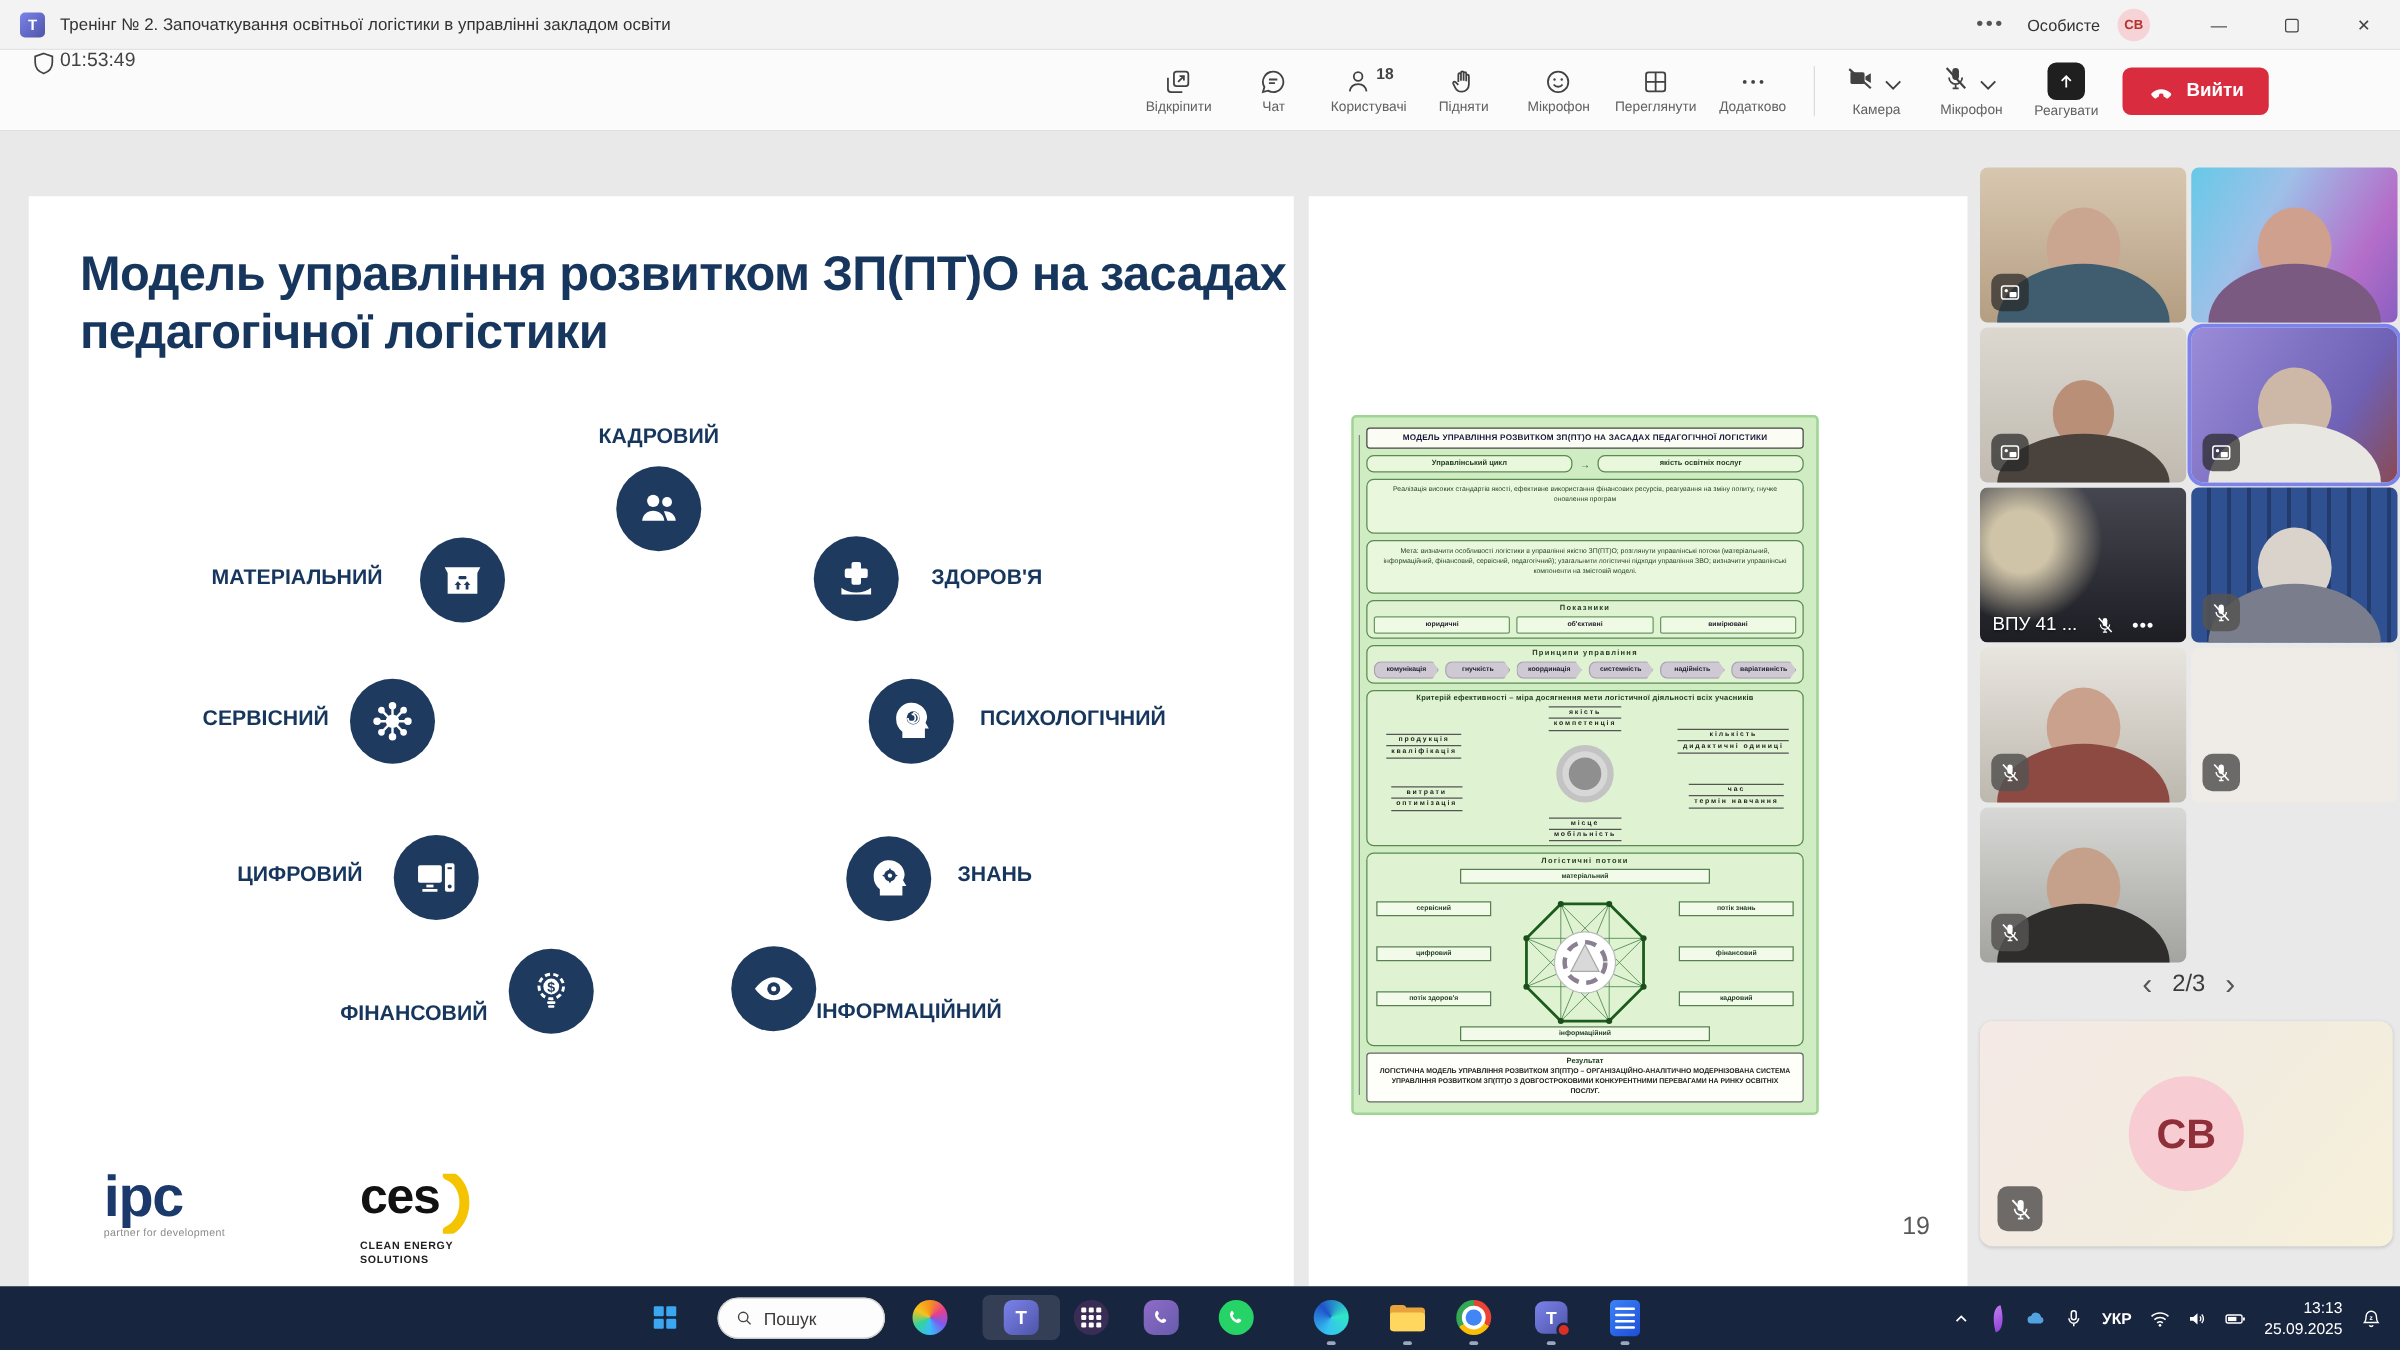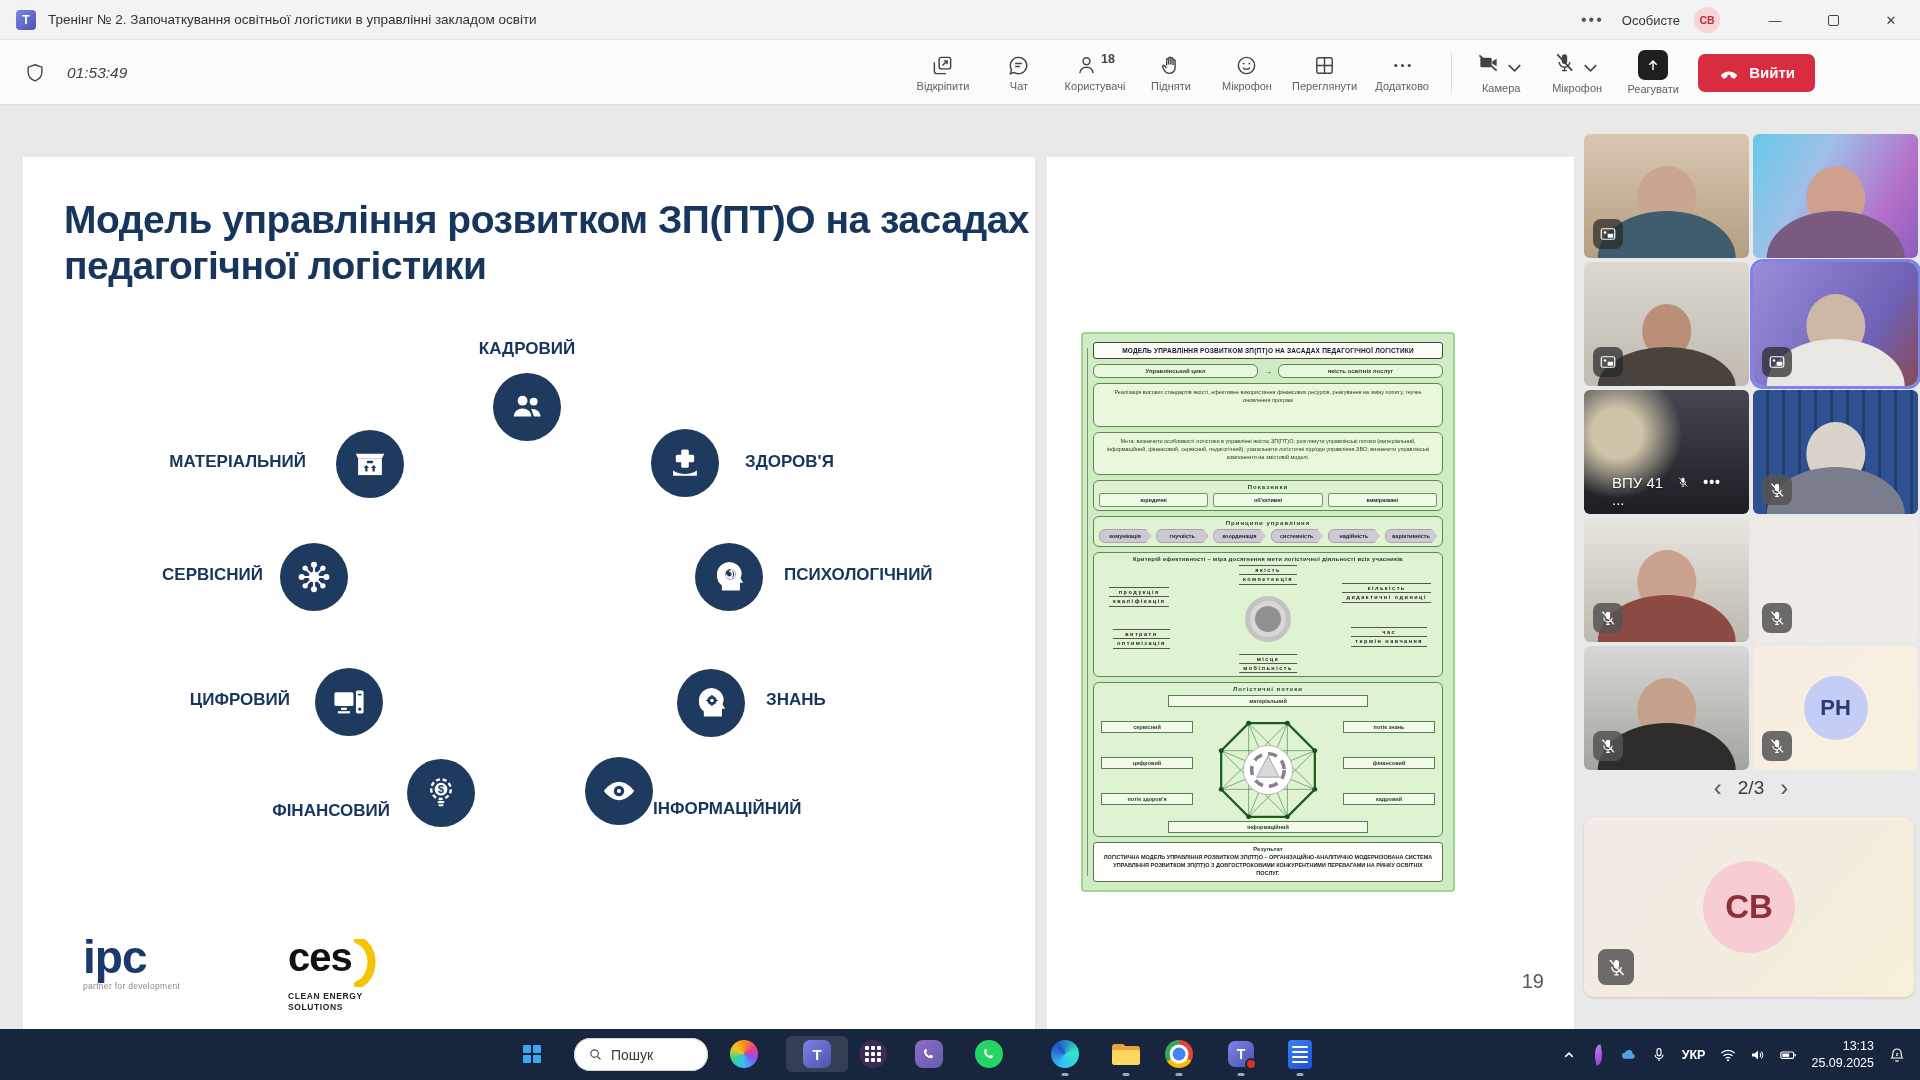--- a/index.html
+++ b/index.html
@@ -10,21 +10,21 @@
   .tb-logo{width:20px;height:20px;border-radius:4px;background:linear-gradient(135deg,#7b83eb,#4e54a8);color:#fff;font-weight:bold;font-size:12px;display:flex;align-items:center;justify-content:center;margin:0 12px 0 16px;}
   .tb-title{font-size:13.5px;color:#333;}
   .tb-right{position:absolute;right:0;top:0;height:40px;display:flex;align-items:center;}
   .tb-ell{font-size:16px;color:#555;letter-spacing:2px;padding:0 18px;cursor:default}
   .tb-prof{font-size:13px;color:#333;margin-right:14px;}
   .tb-av{width:26px;height:26px;border-radius:50%;background:#f6d3d6;color:#b3332e;font-size:10.5px;font-weight:bold;display:flex;align-items:center;justify-content:center;margin-right:26px;}
   .winbtn{width:58px;height:40px;display:flex;align-items:center;justify-content:center;color:#444;font-size:13px;}
   .winbtn .sq{width:11px;height:11px;border:1.4px solid #444;border-radius:2px;}
   
   .toolbar{position:absolute;left:0;top:40px;width:1920px;height:65px;background:#fbfbfb;border-bottom:1px solid #e0e0e0;}
-  .timer{position:absolute;left:24px;top:0;height:65px;display:flex;align-items:center;gap:21px;color:#424242;font-size:15.5px;font-style:italic;}
+  .timer{position:absolute;left:24px;top:0;height:65px;display:flex;align-items:flex-start;gap:2px;color:#424242;font-size:15.5px;}
   .timer svg{width:22px;height:22px;color:#424242}
   .actions{position:absolute;right:105px;top:0;height:65px;display:flex;align-items:center;gap:14px;}
   .act{display:flex;flex-direction:column;align-items:center;gap:3px;min-width:62px;color:#424242;cursor:pointer}
   .act svg{width:23px;height:23px;color:#424242}
   .act .lbl{font-size:11px;color:#616161;white-space:nowrap}
   .iconrow{display:flex;align-items:flex-start;gap:3px}
   .badge18{font-size:12.5px;font-weight:bold;color:#424242;margin-top:-2px}
   .chev{width:14px;height:14px;color:#555;margin-top:5px}
   .sep{width:1px;height:40px;background:#dcdcdc;margin:0 4px}
   .sharebox{width:30px;height:30px;border-radius:7px;background:#1f1f1f;display:flex;align-items:center;justify-content:center}
@@ -106,21 +106,21 @@
   .t5{background:radial-gradient(circle at 20% 35%,#cfc4a8 0 16%,rgba(0,0,0,0) 42%),linear-gradient(180deg,#45464f,#1d1e24)}
   .t6{background:repeating-linear-gradient(90deg,#2f5191 0 13px,#223c6e 13px 16px)}
   .t7{background:linear-gradient(180deg,#e8e5df,#bdb8ae)}
   .t8{background:#efece7}
   .t9{background:linear-gradient(180deg,#d8d8d6,#a3a39f)}
   .t10{background:linear-gradient(130deg,#f6ece4,#f8f1dd)}
   .badge{position:absolute;width:30px;height:30px;border-radius:8px;background:rgba(85,83,81,.85);display:flex;align-items:center;justify-content:center}
   .badge svg{width:18px;height:18px;color:#fff}
   .badge.dk{background:rgba(40,40,40,.72)}
   .bl{left:9px;bottom:9px}
-  .nameband{position:absolute;left:0;right:0;bottom:6px;display:flex;align-items:flex-start;gap:14px;padding:0 28px;color:#fff}
+  .nameband{position:absolute;left:0;right:0;bottom:6px;display:flex;align-items:flex-end;gap:14px;padding:0 10px;color:#fff}
   .nameband .nm{font-size:15px;text-shadow:0 1px 2px rgba(0,0,0,.6)}
   .nameband svg{width:16px;height:16px;color:#fff}
   .nameband .more{font-size:14px;letter-spacing:1px;font-weight:bold}
   .avatar-big{position:absolute;left:50%;top:50%;transform:translate(-50%,-50%);border-radius:50%;display:flex;align-items:center;justify-content:center;font-weight:bold}
   .pager{position:absolute;left:1584px;top:668px;width:334px;height:30px;display:flex;align-items:center;justify-content:center;gap:16px;color:#3b3b3b;font-size:19px}
   .pager .pbtn{cursor:pointer;font-size:24px;color:#555;line-height:1}
   .selftile{position:absolute;left:1584px;top:712px;width:330px;height:180px;border-radius:10px;overflow:hidden;background:linear-gradient(130deg,#f4e9e6,#f2ecdf 55%,#f7f0da);box-shadow:0 1px 3px rgba(0,0,0,.15)}
   
   .taskbar{position:absolute;left:0;top:1029px;width:1920px;height:51px;background:#18253f;}
   .tk{position:absolute;top:7px;width:36px;height:36px;border-radius:6px;display:flex;align-items:center;justify-content:center;cursor:pointer}
@@ -644,28 +644,20 @@
       </div>
   </div>
   <div class="vt t9" style="left:1584px;top:541px">
     <div class="fig" style="--head:#c5a18b;--body:#2e2d2b"></div>
     <div class="badge bl">
         <svg>
           <use href="#sy-micoff"></use>
         </svg>
       </div>
   </div>
-  <div class="vt t10" style="left:1753px;top:541px">
-    <div class="avatar-big" style="width:64px;height:64px;background:#c3cdf5;color:#2d3a70;font-size:22px">РН</div>
-    <div class="badge bl">
-        <svg>
-          <use href="#sy-micoff"></use>
-        </svg>
-      </div>
-  </div>
 
   <div class="pager">
     <span class="pbtn">‹</span>
     <span>2/3</span>
     <span class="pbtn">›</span>
   </div>
 
   <div class="selftile">
     <div class="avatar-big" style="width:92px;height:92px;background:#f7ccd2;color:#8e2f39;font-size:33px">СВ</div>
     <div class="badge bl" style="width:36px;height:36px;left:14px;bottom:12px">

